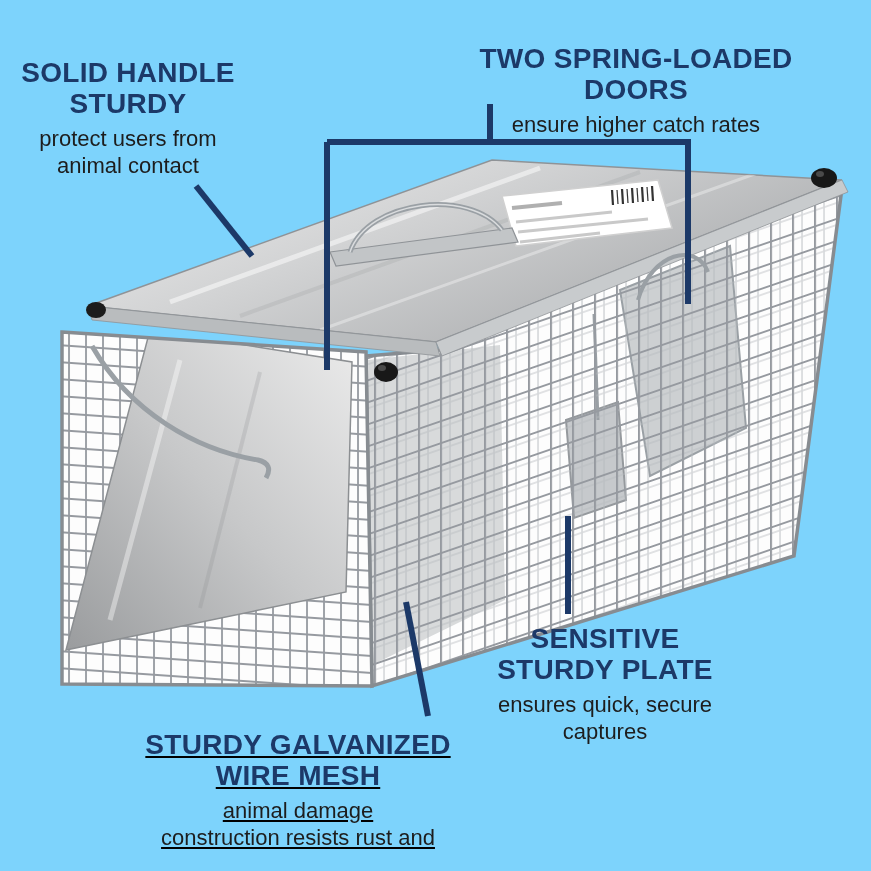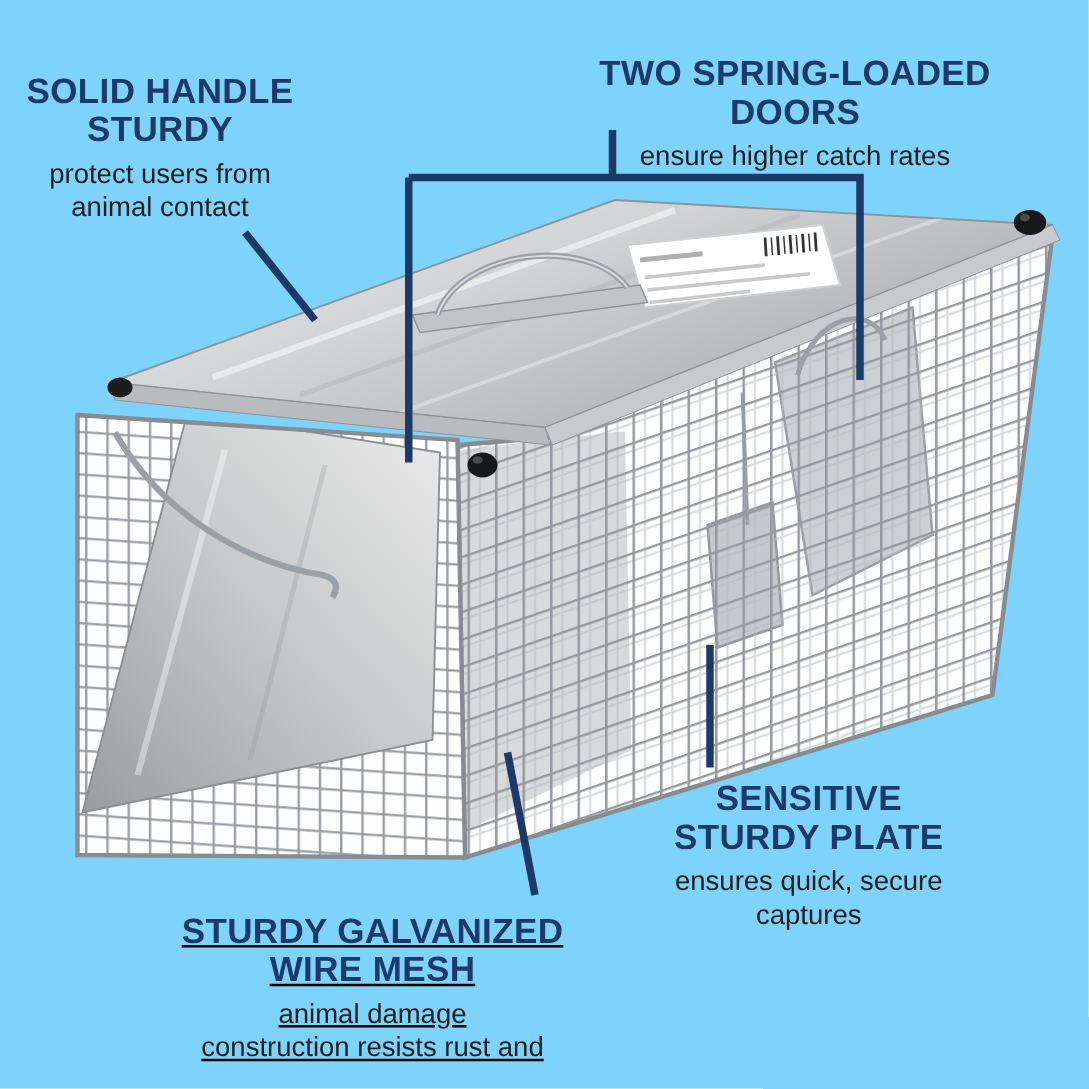--- a/index.html
+++ b/index.html
@@ -10,21 +10,21 @@
   svg.scene{position:absolute;left:0;top:0;}
   .callout{position:absolute;text-align:center;}
   .c-title{
     font-weight:bold;font-size:28px;line-height:1.1;
     color:var(--accent,#1c3968);letter-spacing:.3px;
   }
   .c-sub{font-size:22px;line-height:1.26;color:#1d1d1d;}
   .c-title + .c-sub{margin-top:5px;}
   .callout-hg{left:14px;top:58px;width:228px;}
   .callout-sd{left:430px;top:44px;width:412px;}
-  .callout-tp{left:518px;top:624px;width:258px;}
+  .callout-tp{left:476px;top:624px;width:258px;}
   .callout-wm{left:144px;top:730px;width:308px;text-decoration:underline;}
   .callout-stroke{stroke:var(--accent,#1c3968);}
 </style>
 </head>
 <body>
 
 <div class="canvas">
 
   <svg class="scene" width="871" height="871" viewBox="0 0 871 871">
     <defs>

